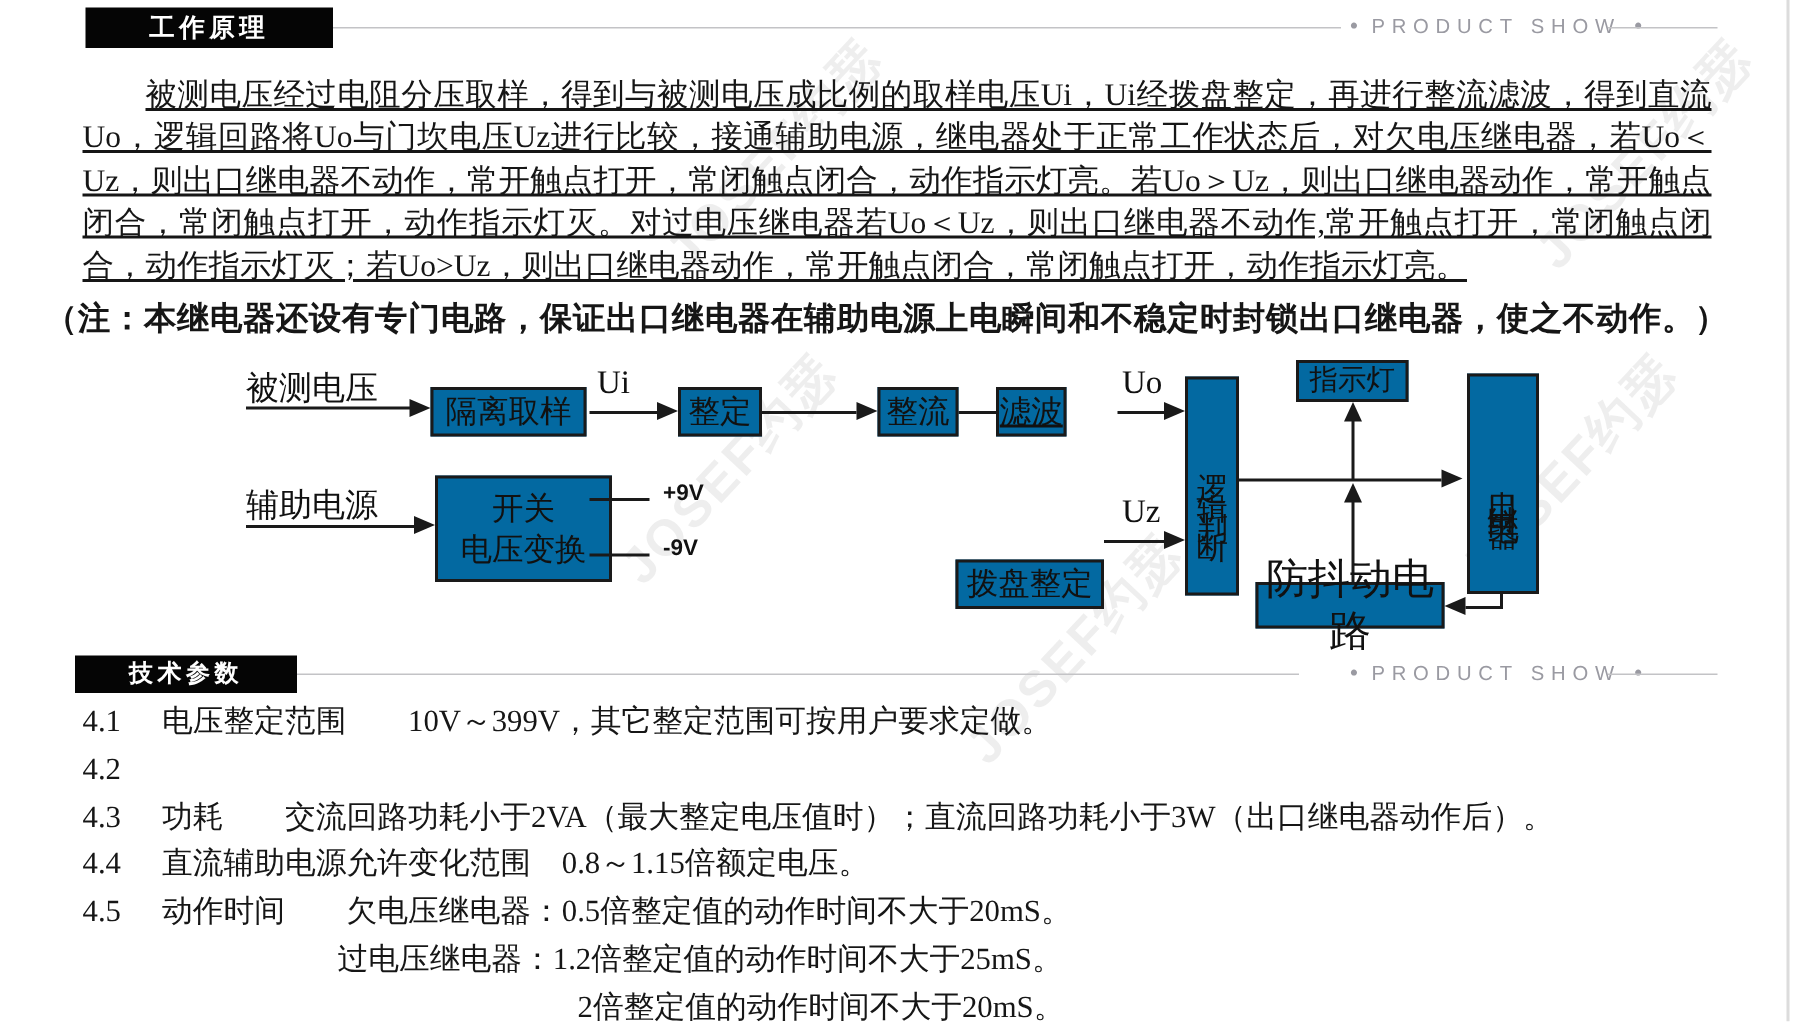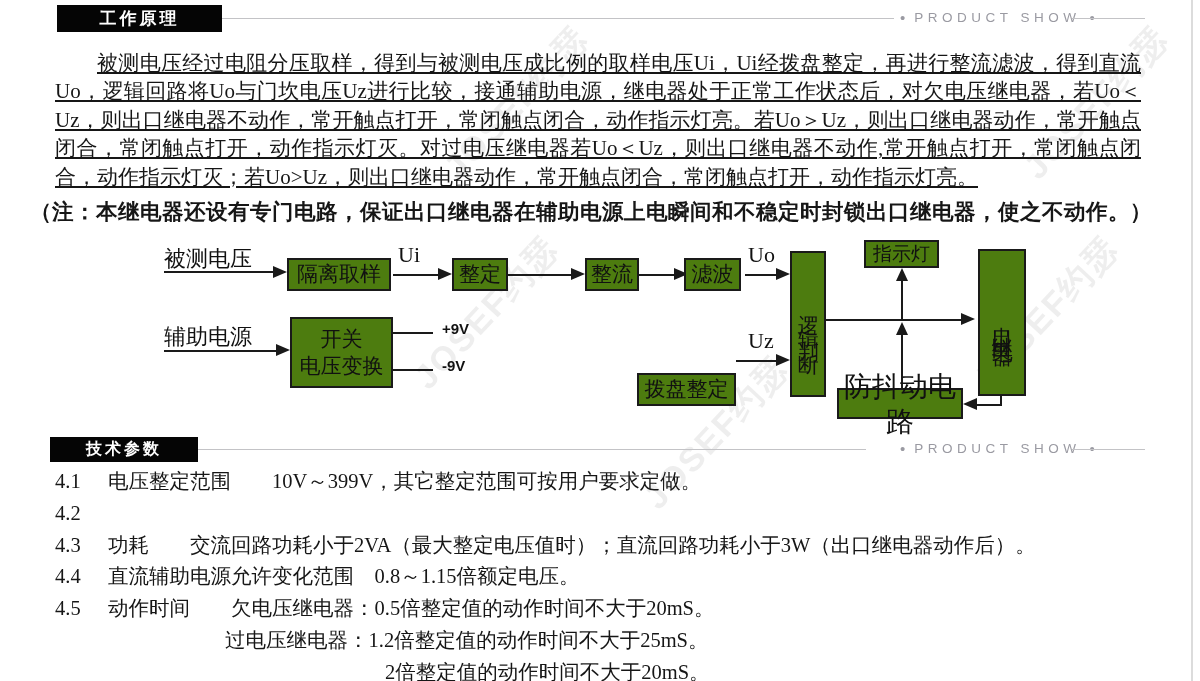--- a/index.html
+++ b/index.html
@@ -27,21 +27,21 @@
     position:absolute; left:55px; top:49px; width:1086px;
     font-size:21px; line-height:28.4px; text-align:justify; text-indent:2em;text-decoration:underline;
   }
   .note {
     position:absolute; left:30px; top:197px; width:1140px;
     font-family:Liberation Mono, monospace;
     font-weight:700; font-size:21.5px; letter-spacing:0.5px;
   }
   
   .dbox {
-    position:absolute; border:2px solid #1a1a1a; background:#4d7c0f; color:#111;
+    position:absolute; border:2px solid #1a1a1a; background:#0369a1; color:#111;
     display:flex; align-items:center; justify-content:center;
     font-size:21px; line-height:1.25; text-align:center;
   }
   .hline { position:absolute; height:2px; background:#1a1a1a; }
   .vline { position:absolute; width:2px; background:#1a1a1a; }
   .arr-r { position:absolute; width:0; height:0;
     border-left:14px solid #1a1a1a; border-top:6px solid transparent; border-bottom:6px solid transparent; }
   .arr-l { position:absolute; width:0; height:0;
     border-right:14px solid #1a1a1a; border-top:6px solid transparent; border-bottom:6px solid transparent; }
   .arr-u { position:absolute; width:0; height:0;
@@ -102,35 +102,35 @@
   <div class="dbox" style="left:452px;top:20px;width:56px;height:33px;">整定</div>
 
   <div class="hline" style="left:508px;top:36px;width:63px;"></div>
   <div class="arr-r" style="left:571px;top:30px;"></div>
 
   <div class="dbox" style="left:585px;top:20px;width:54px;height:33px;">整流</div>
 
   <div class="hline" style="left:639px;top:36px;width:35px;"></div>
   <div class="arr-r" style="left:674px;top:30px;"></div>
 
-  <div class="dbox" style="left:684px;top:20px;width:57px;height:33px;">滤波</div>
+  <div class="dbox" style="left:664px;top:20px;width:47px;height:33px;text-decoration:underline;">滤波</div>
 
   <span class="dlbl" style="left:748px;top:4px;">Uo</span>
   <div class="hline" style="left:745px;top:36px;width:31px;"></div>
   <div class="arr-r" style="left:776px;top:30px;"></div>
 
   <div class="dbox vt-wrap" style="left:790px;top:13px;width:36px;height:146px;">
     <span class="vtxt vt4">逻辑判断</span>
   </div>
 
   <span class="dlbl" style="left:164px;top:84px;">辅助电源</span>
   <div class="hline" style="left:164px;top:112px;width:112px;"></div>
   <div class="arr-r" style="left:276px;top:106px;"></div>
 
-  <div class="dbox" style="left:290px;top:79px;width:103px;height:71px;flex-direction:column;">
+  <div class="dbox" style="left:290px;top:79px;width:118px;height:71px;flex-direction:column;">
     <span>开关</span>
     <span>电压变换</span>
   </div>
   <div class="hline" style="left:393px;top:94px;width:40px;"></div>
   <span class="dlbl nine" style="left:442px;top:82px;">+9V</span>
   <div class="hline" style="left:393px;top:131px;width:40px;"></div>
   <span class="dlbl nine" style="left:442px;top:119px;">-9V</span>
 
   <div class="dbox" style="left:637px;top:106px;width:99px;height:33px;margin-top:29px;">拨盘整定</div>
   <span class="dlbl" style="left:748px;top:90px;">Uz</span>

